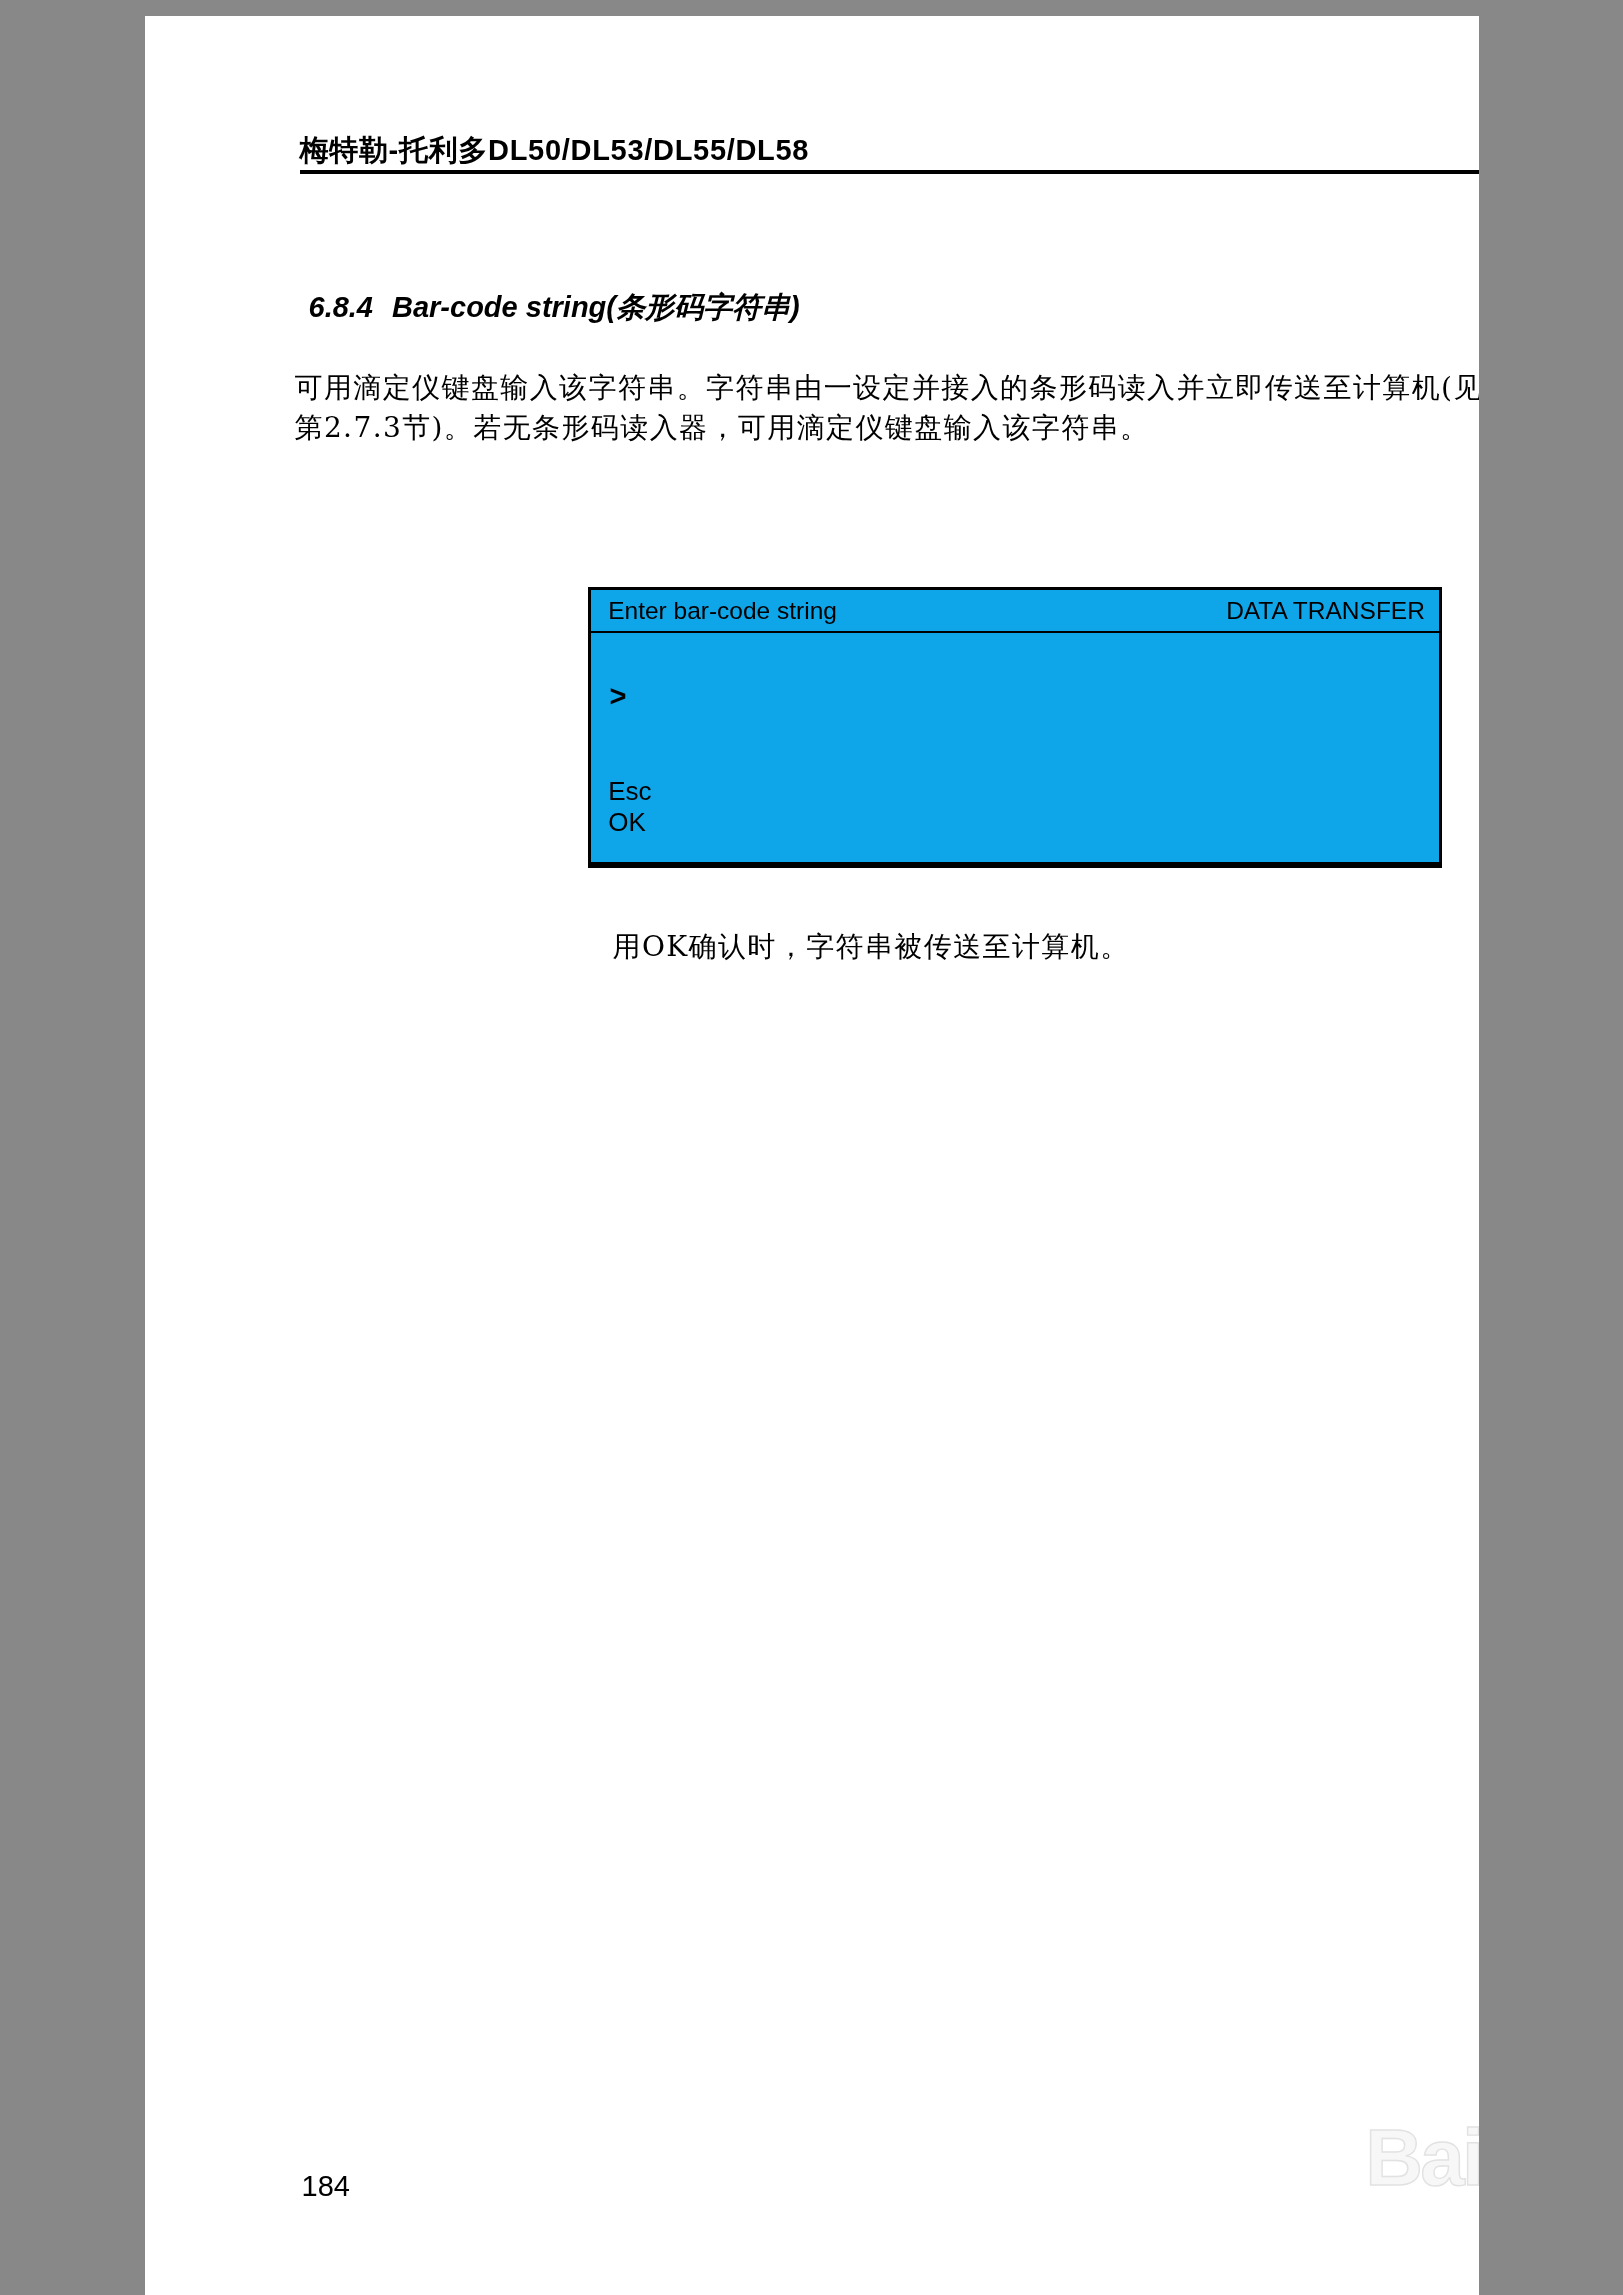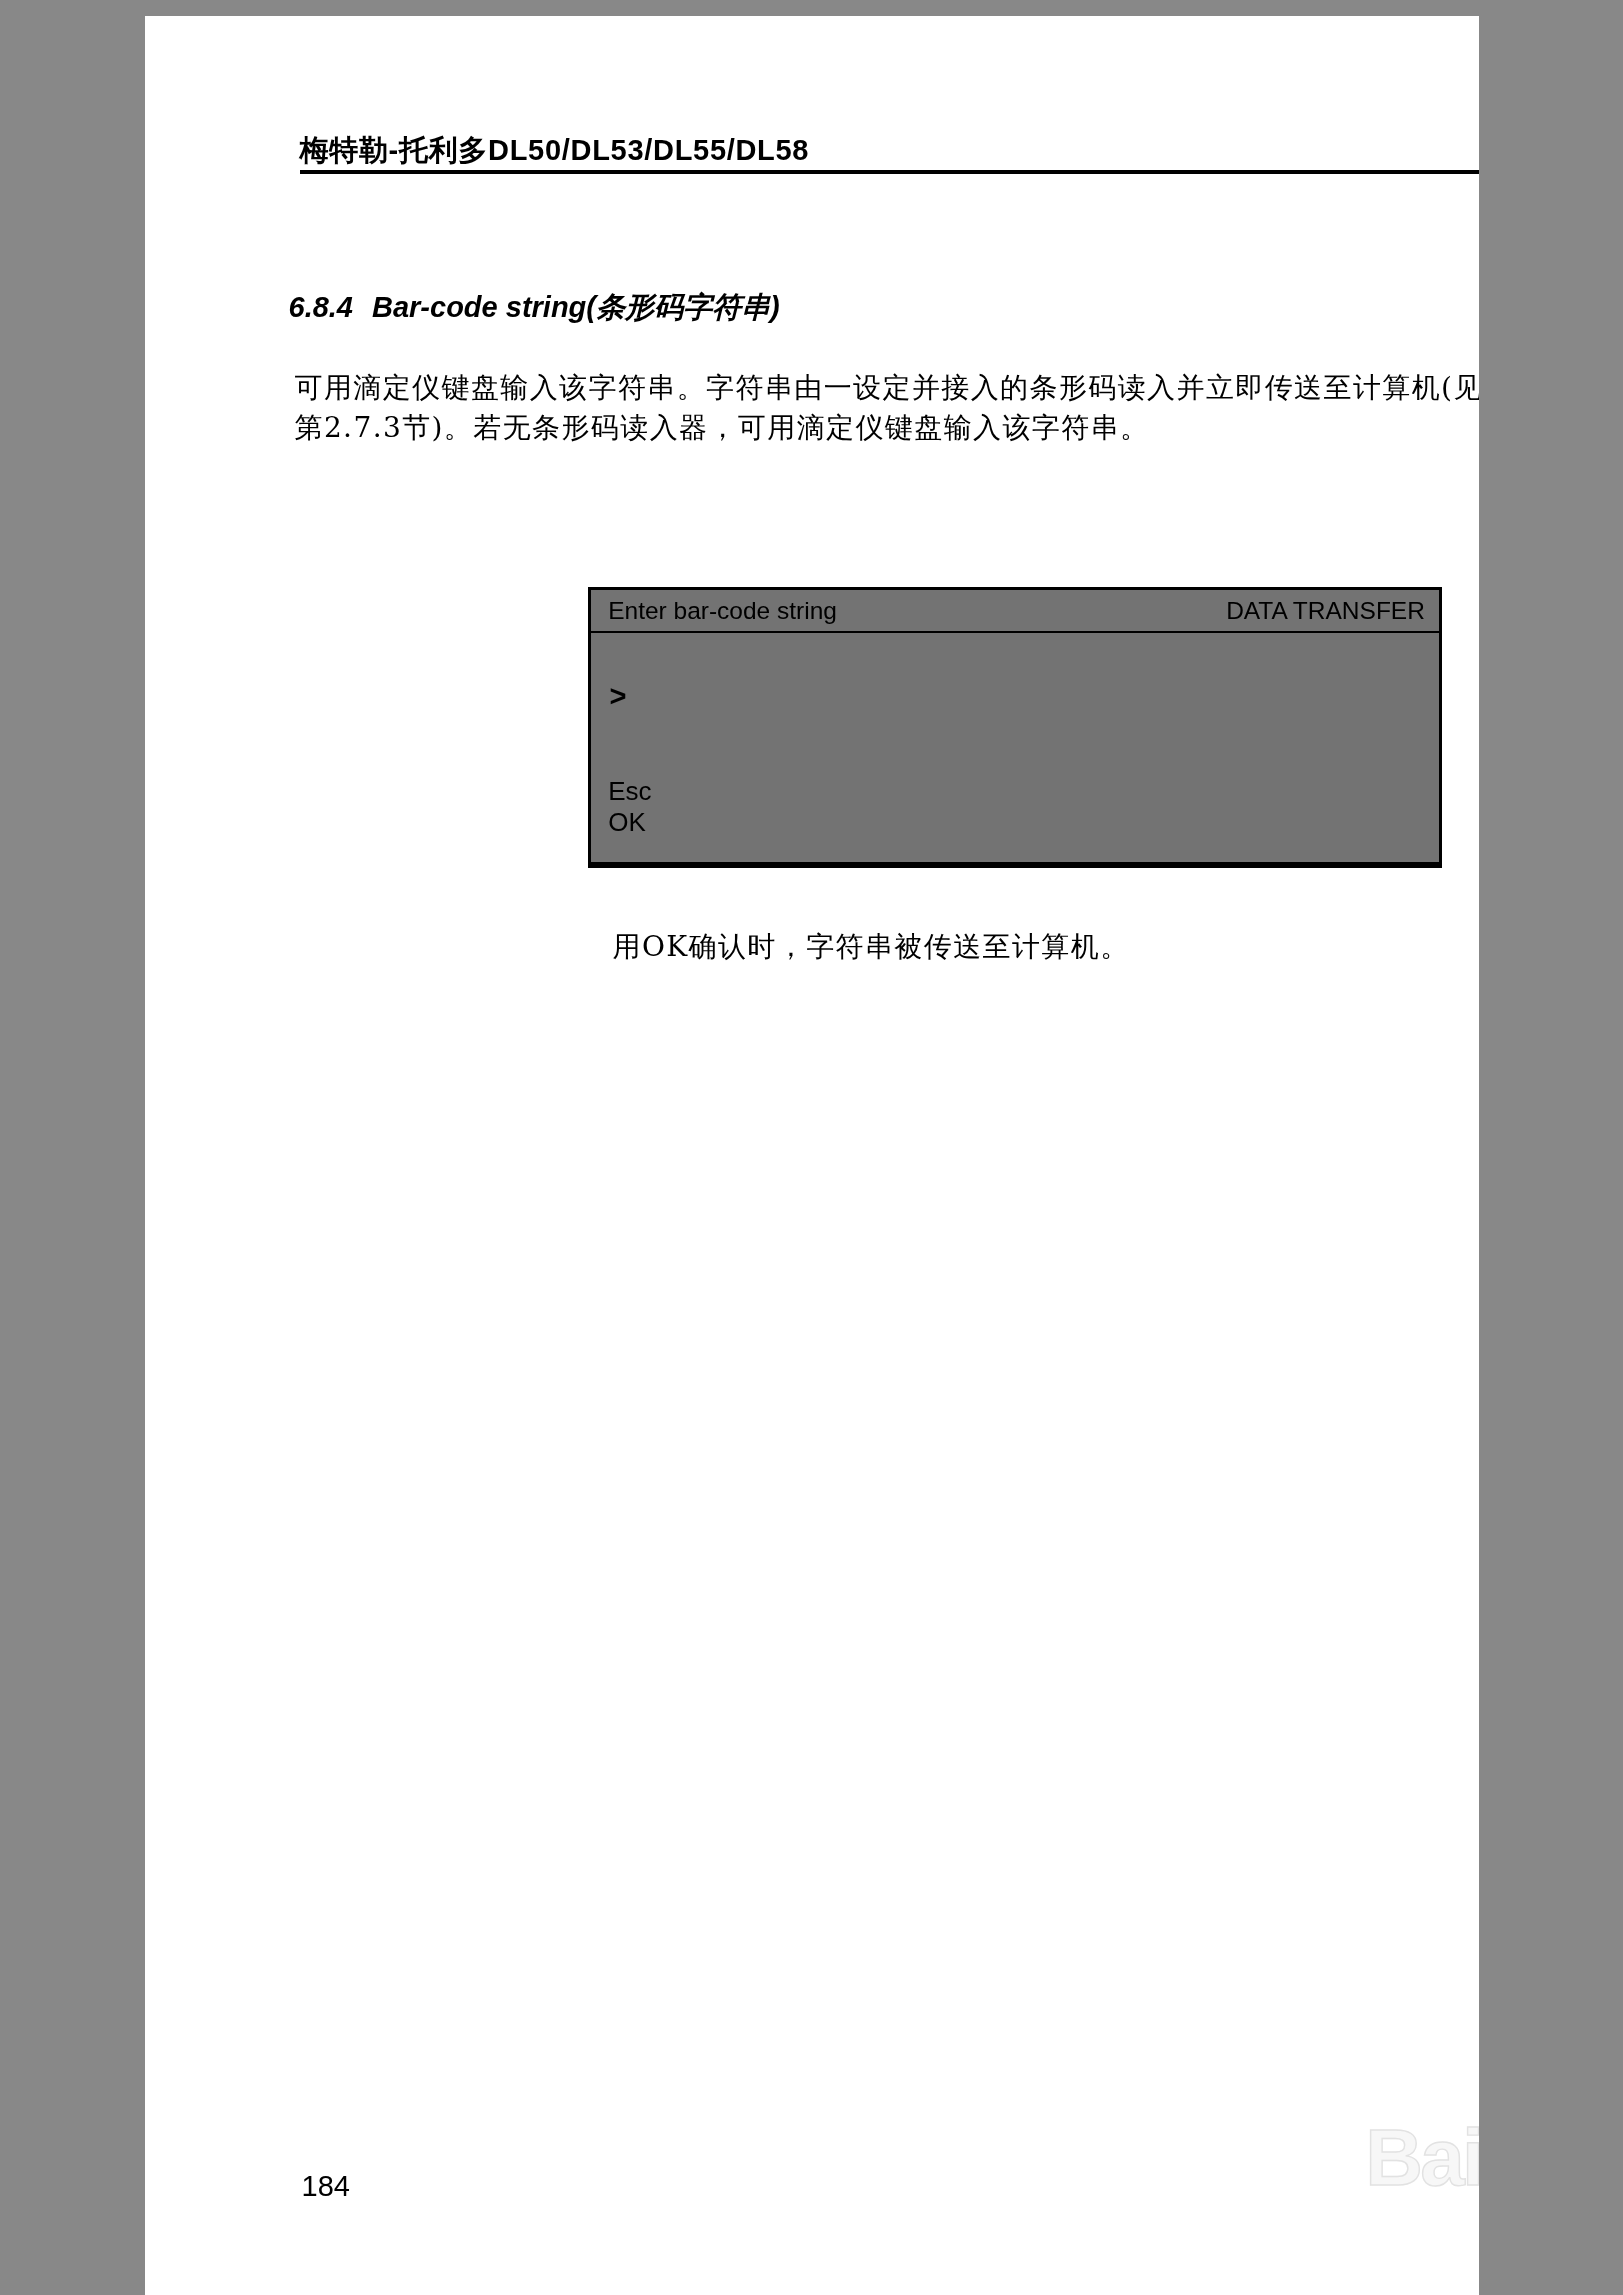--- a/index.html
+++ b/index.html
@@ -26,21 +26,21 @@
   .header-rule {
     position: absolute;
     left: 155px; top: 154px;
     width: 1312px; height: 4.1px;
     background: #000;
   }
 
   
   .section-heading {
     position: absolute;
-    left: 144px; top: 272px;
+    left: 164px; top: 272px;
     font-size: 29px;
     font-weight: bold;
     font-style: italic;
     white-space: nowrap;
   }
   .section-heading .sec-num { margin-right: 19px; }
 
   
   .intro {
     position: absolute;
@@ -53,21 +53,21 @@
   }
 
   
   .dialog {
     position: absolute;
     left: 443px; top: 571px;
     width: 854px; height: 281px;
     box-sizing: border-box;
     border: 3.4px solid #000;
     border-bottom-width: 6.1px;
-    background: #737373;
+    background: #0ea5e9;
   }
   .dialog-title-row {
     box-sizing: border-box;
     height: 43px;
     border-bottom: 2.7px solid #000;
     display: flex;
     justify-content: space-between;
     align-items: center;
     padding: 0 13.6px 0 17.7px;
     font-size: 24.5px;

